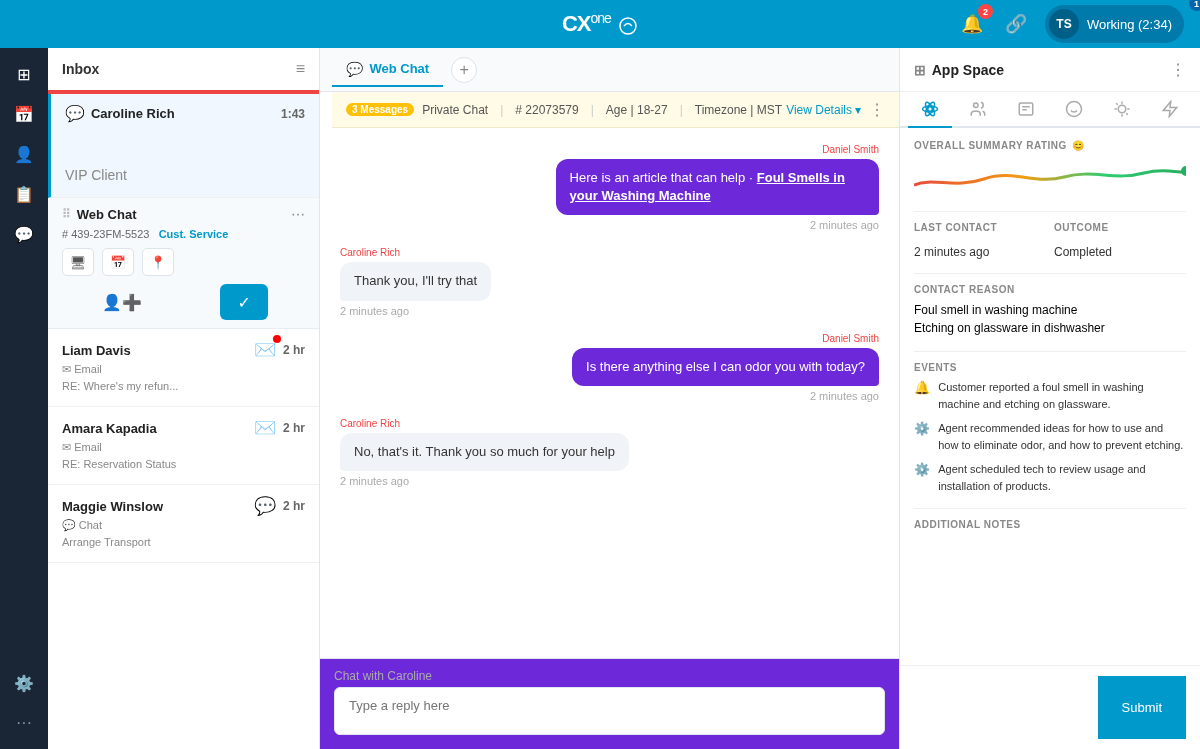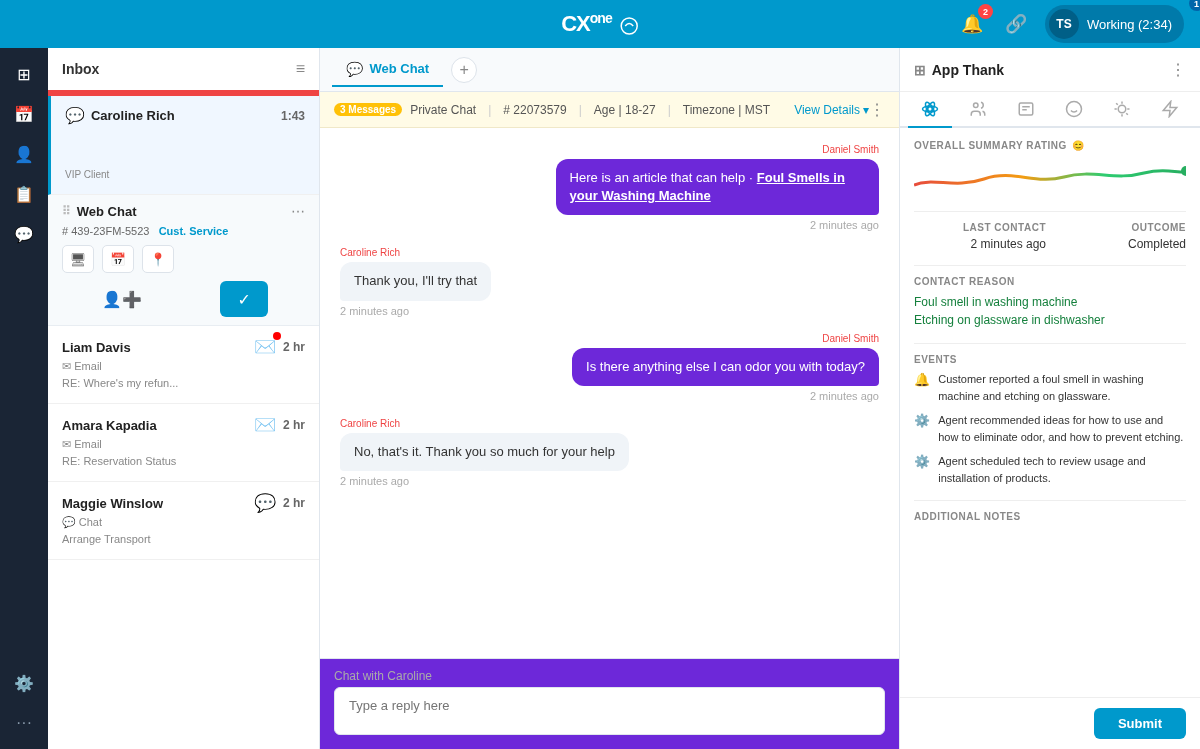--- a/index.html
+++ b/index.html
@@ -123,21 +123,21 @@
       border-right: 1px solid #e0e6ed;
       display: flex;
       flex-direction: column;
       overflow: hidden;
     }
     .inbox-header {
       padding: 12px 14px;
       display: flex;
       align-items: center;
       justify-content: space-between;
-      border-bottom: 6px solid #ef4444;
+      border-bottom: 4px solid #ef4444;
     }
     .inbox-title {
       font-weight: 600;
       font-size: 14px;
       color: #333;
     }
     .inbox-list {
       overflow-y: auto;
       flex: 1;
     }
@@ -168,21 +168,21 @@
     .inbox-item-subtitle {
       font-size: 11px;
       color: #888;
       margin-bottom: 4px;
     }
     .inbox-item-icon {
       font-size: 16px;
     }
     .chat-icon-blue { color: #0099cc; }
     .vip-badge {
-      font-size: 10px;
+      font-size: 14px;
       color: #888;
       margin-top: 44px;
     }
 
     
     .active-chat-card {
       background: #f7fafc;
       margin: 0;
       padding: 8px 14px 8px 14px;
       border-bottom: 1px solid #e8edf2;
@@ -304,20 +304,21 @@
     
     .chat-subheader {
       padding: 8px 14px;
       background: #fffbe6;
       border-bottom: 1px solid #f0e8c8;
       display: flex;
       align-items: center;
       justify-content: space-between;
       font-size: 12px;
       color: #555;
+      margin-left: 12px;
     }
     .chat-subheader-left {
       display: flex;
       align-items: center;
       gap: 8px;
     }
     .msg-count-badge {
       background: #ffc107;
       color: white;
       font-size: 10px;
@@ -496,22 +497,21 @@
 
     .contact-grid {
       display: grid;
       grid-template-columns: 1fr 1fr;
       gap: 8px;
       margin-bottom: 14px;
     }
     .contact-grid-item {
       display: flex;
       flex-direction: column;
-      gap: 4px;
-      text-align: right;
+      gap: 12px;
     }
     .contact-grid-label {
       font-size: 10px;
       font-weight: 700;
       color: #888;
       text-transform: uppercase;
       letter-spacing: 0.5px;
     }
     .contact-grid-value {
       font-size: 12px;
@@ -519,21 +519,21 @@
     }
 
     .divider {
       border: none;
       border-top: 1px solid #eee;
       margin: 10px 0;
     }
 
     .contact-reason-text {
       font-size: 12px;
-      color: #15803d;
+      color: #000000;
       line-height: 1.5;
       margin-bottom: 10px;
     }
 
     .events-section { margin-bottom: 14px; }
     .event-item {
       display: flex;
       gap: 8px;
       margin-bottom: 8px;
       align-items: flex-start;
@@ -559,38 +559,38 @@
     .submit-row {
       padding: 10px 14px;
       display: flex;
       justify-content: flex-end;
       border-top: 1px solid #eee;
     }
     .submit-btn {
       background: #0099cc;
       color: white;
       border: none;
-      border-radius: 6px;
-      padding: 8px 24px;
+      border-radius: 0;
+      padding: 24px 24px;
       font-size: 13px;
-      font-weight: 700;
+      font-weight: 400;
       cursor: pointer;
     }
 
     
     ::-webkit-scrollbar { width: 4px; }
     ::-webkit-scrollbar-thumb { background: #ccc; border-radius: 2px; }
   </style>
 </head>
 <body>
 
 <div class="top-nav">
   <div style="width:80px;"></div>
   <div class="top-nav-logo">
-    <span class="cx">CX</span><span style="font-weight:700; font-size:18px; vertical-align:super; font-size:14px;">one</span>
+    <span class="cx">CX</span><span style="font-weight:400; font-size:18px; vertical-align:super; font-size:14px;">one</span>
     <svg width="20" height="20" viewBox="0 0 20 20" style="display:inline-block; vertical-align:middle; margin-left:2px;" fill="none">
       <circle cx="10" cy="10" r="8" stroke="white" stroke-width="1.5"></circle>
       <path d="M6 10 Q10 5 14 10" stroke="white" stroke-width="1.5" fill="none"></path>
     </svg>
   </div>
   <div class="top-nav-right">
     <button class="nav-icon-btn">
       <span>🔔</span>
       <span class="badge">2</span>
     </button>
@@ -743,21 +743,21 @@
       <div class="chat-subheader-left">
         <span class="msg-count-badge">3 Messages</span>
         <span>Private Chat</span>
         <span class="chat-subheader-separator">|</span>
         <span># 22073579</span>
         <span class="chat-subheader-separator">|</span>
         <span>Age | 18-27</span>
         <span class="chat-subheader-separator">|</span>
         <span>Timezone | MST</span>
       </div>
-      <div style="display:flex;align-items:center;">
+      <div style="display:flex;align-items:center;gap:8px;">
         <span class="view-details-link">
           <span>View Details</span>
           <span>▾</span>
         </span>
         <button style="background:none;border:none;cursor:pointer;color:#888;font-size:16px;">⋮</button>
       </div>
     </div>
 
     <div class="messages-area">
 
@@ -791,21 +791,21 @@
     <div class="chat-input-area">
       <div class="chat-input-label">Chat with Caroline</div>
       <textarea class="chat-input" placeholder="Type a reply here" style=""></textarea>
     </div>
   </div>
 
   <div class="app-space-panel">
     <div class="app-space-header">
       <div class="app-space-title">
         <span style="font-size:14px;color:#888;">⊞</span>
-        <span>App Thank</span>
+        <span>App Space</span>
       </div>
       <button style="background:none;border:none;cursor:pointer;color:#888;font-size:16px;">⋮</button>
     </div>
 
     <div class="app-space-tabs">
       <div class="app-space-tab active">
         <svg width="18" height="18" viewBox="0 0 24 24" fill="none" stroke="#0099cc" stroke-width="2">
           <circle cx="12" cy="12" r="3"></circle>
           <ellipse cx="12" cy="12" rx="10" ry="4" stroke="#0099cc"></ellipse>
           <ellipse cx="12" cy="12" rx="10" ry="4" transform="rotate(60 12 12)" stroke="#0099cc"></ellipse>

